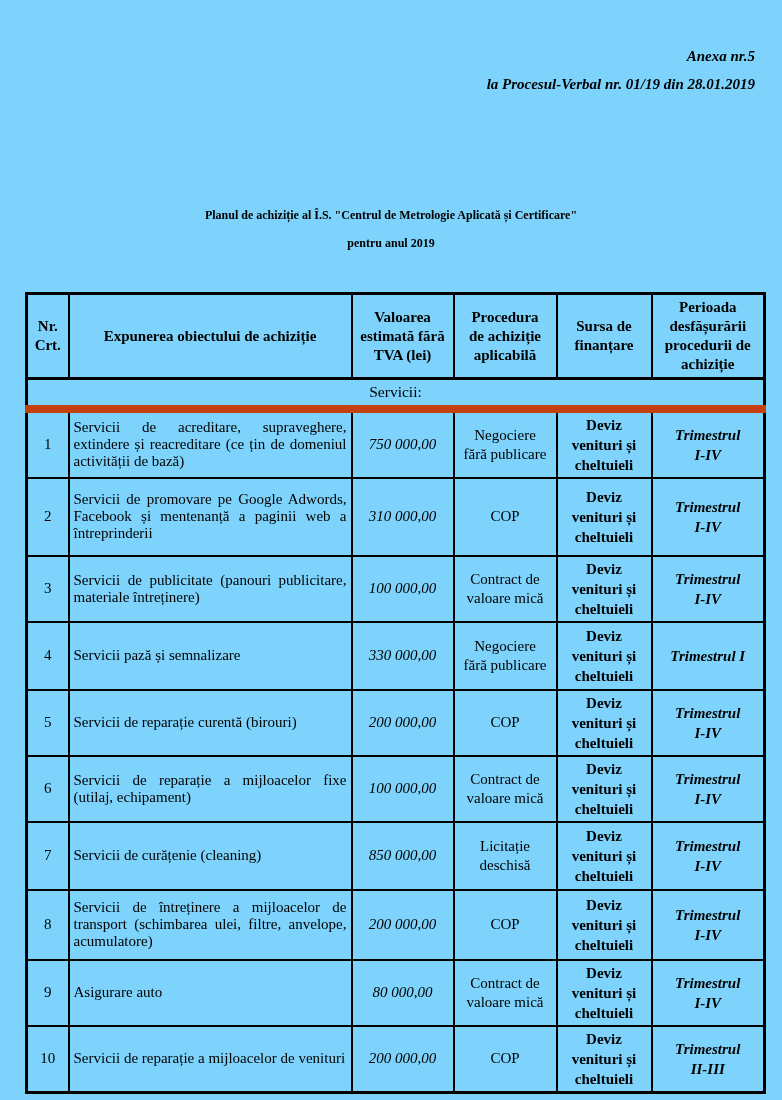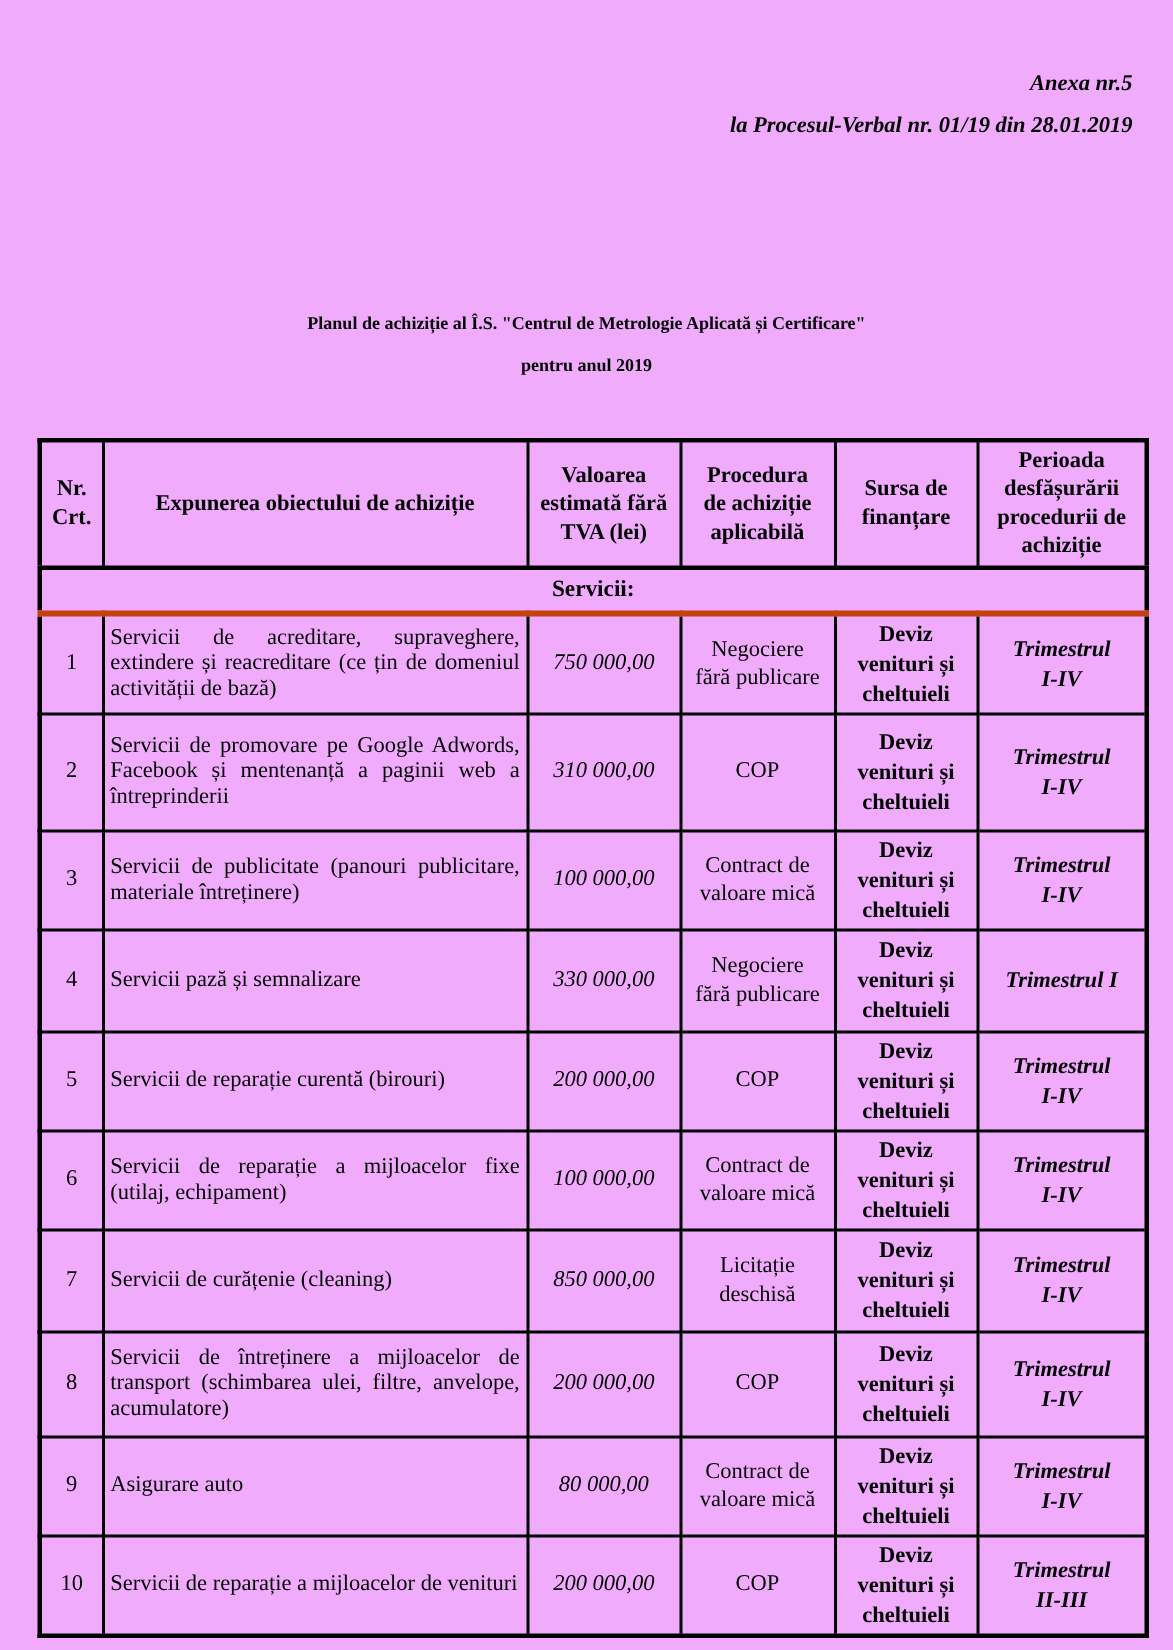--- a/index.html
+++ b/index.html
@@ -1,20 +1,20 @@
 <!DOCTYPE html>
 <html><head>
 <meta charset="utf-8">
 <style>
   html, body { margin: 0; padding: 0; background: #ffffff; }
   .page {
     position: relative;
     width: 782px;
     height: 1100px;
-    background: #f0abfc;
+    background: #7dd3fc;
     font-family: "Liberation Serif", "DejaVu Serif", serif;
     color: #000000;
     overflow: hidden;
   }
   .annex {
     position: absolute;
     top: 42px;
     right: 27px;
     text-align: right;
     font-weight: bold;
@@ -51,25 +51,25 @@
   }
   table.plan th {
     font-weight: bold;
     text-align: center;
     line-height: 19px;
     white-space: pre-line;
   }
   thead tr { height: 85px; }
   tr.section-row { height: 30px; }
   tr.section-row td {
-    font-weight: bold;
+    font-weight: normal;
     text-align: center;
     font-size: 15.5px;
     border-top: 3px solid #000;
-    border-bottom: 4px solid #c2410c;
+    border-bottom: 8px solid #c2410c;
   }
   tbody tr:nth-child(2)  { height: 64px; }
   tbody tr:nth-child(3)  { height: 78px; }
   tbody tr:nth-child(4)  { height: 64px; }
   tbody tr:nth-child(5)  { height: 68px; }
   tbody tr:nth-child(6)  { height: 66px; }
   tbody tr:nth-child(7)  { height: 62px; }
   tbody tr:nth-child(8)  { height: 68px; }
   tbody tr:nth-child(9)  { height: 70px; }
   tbody tr:nth-child(10) { height: 66px; }

